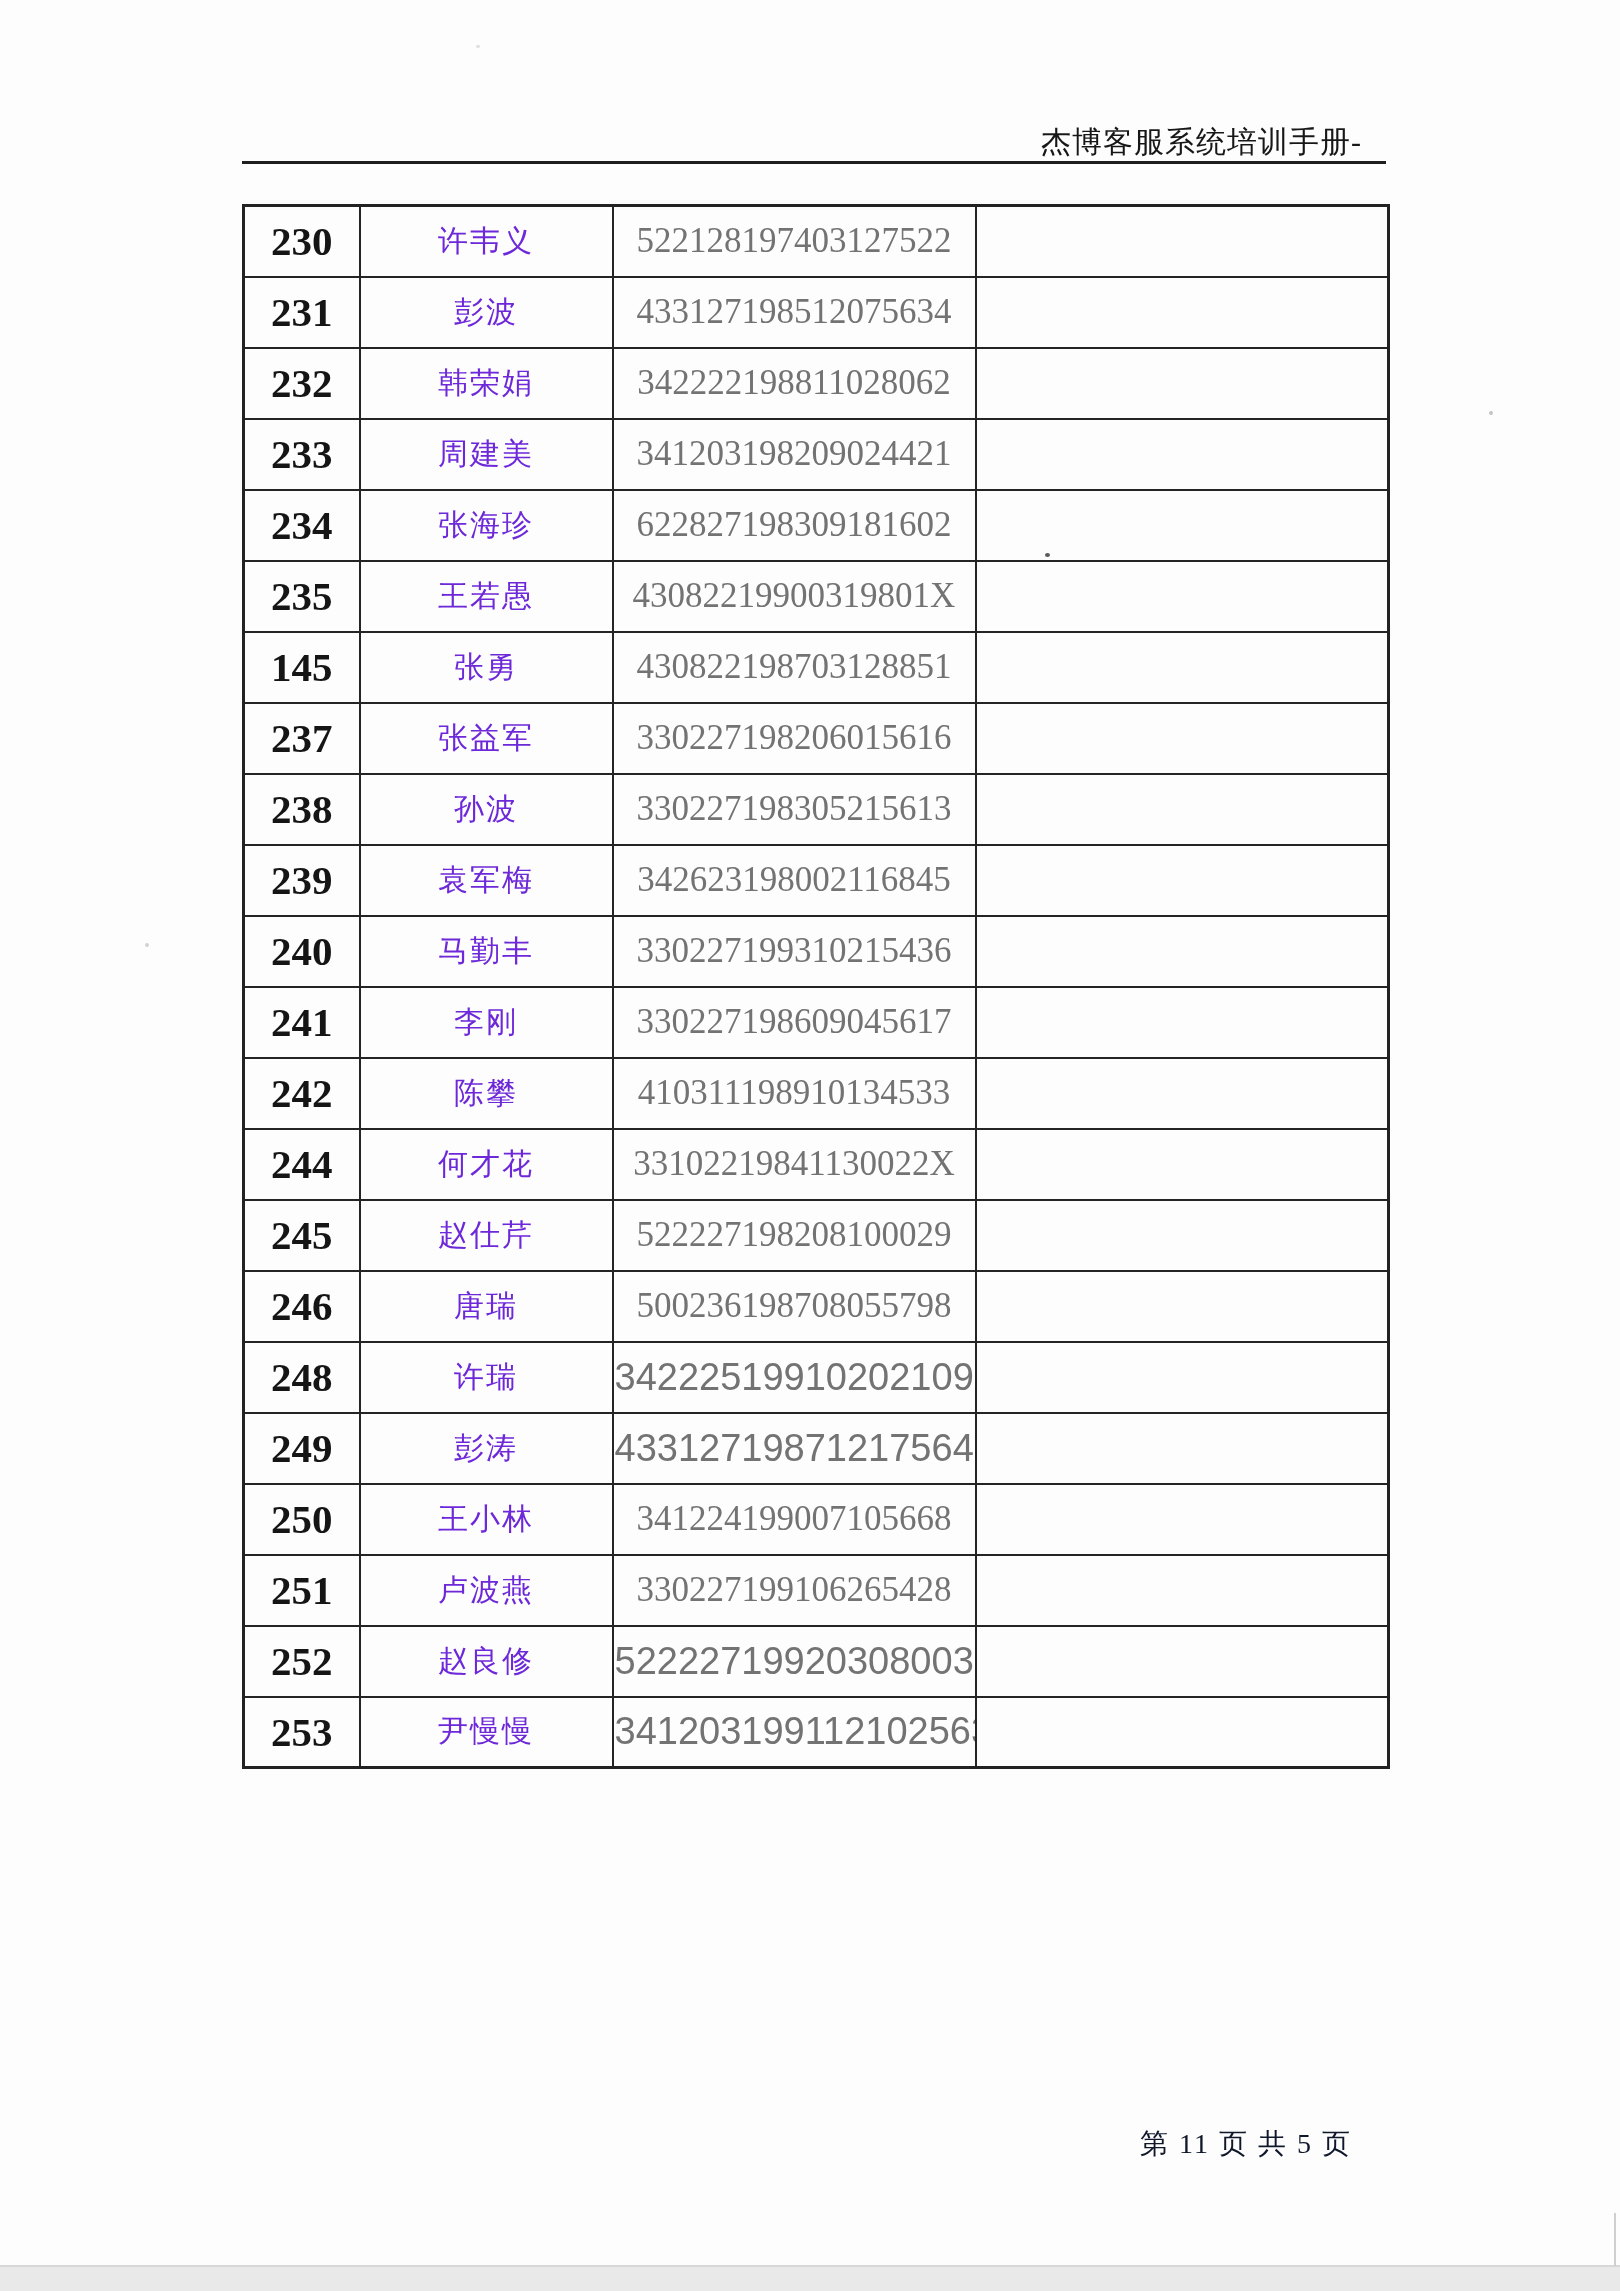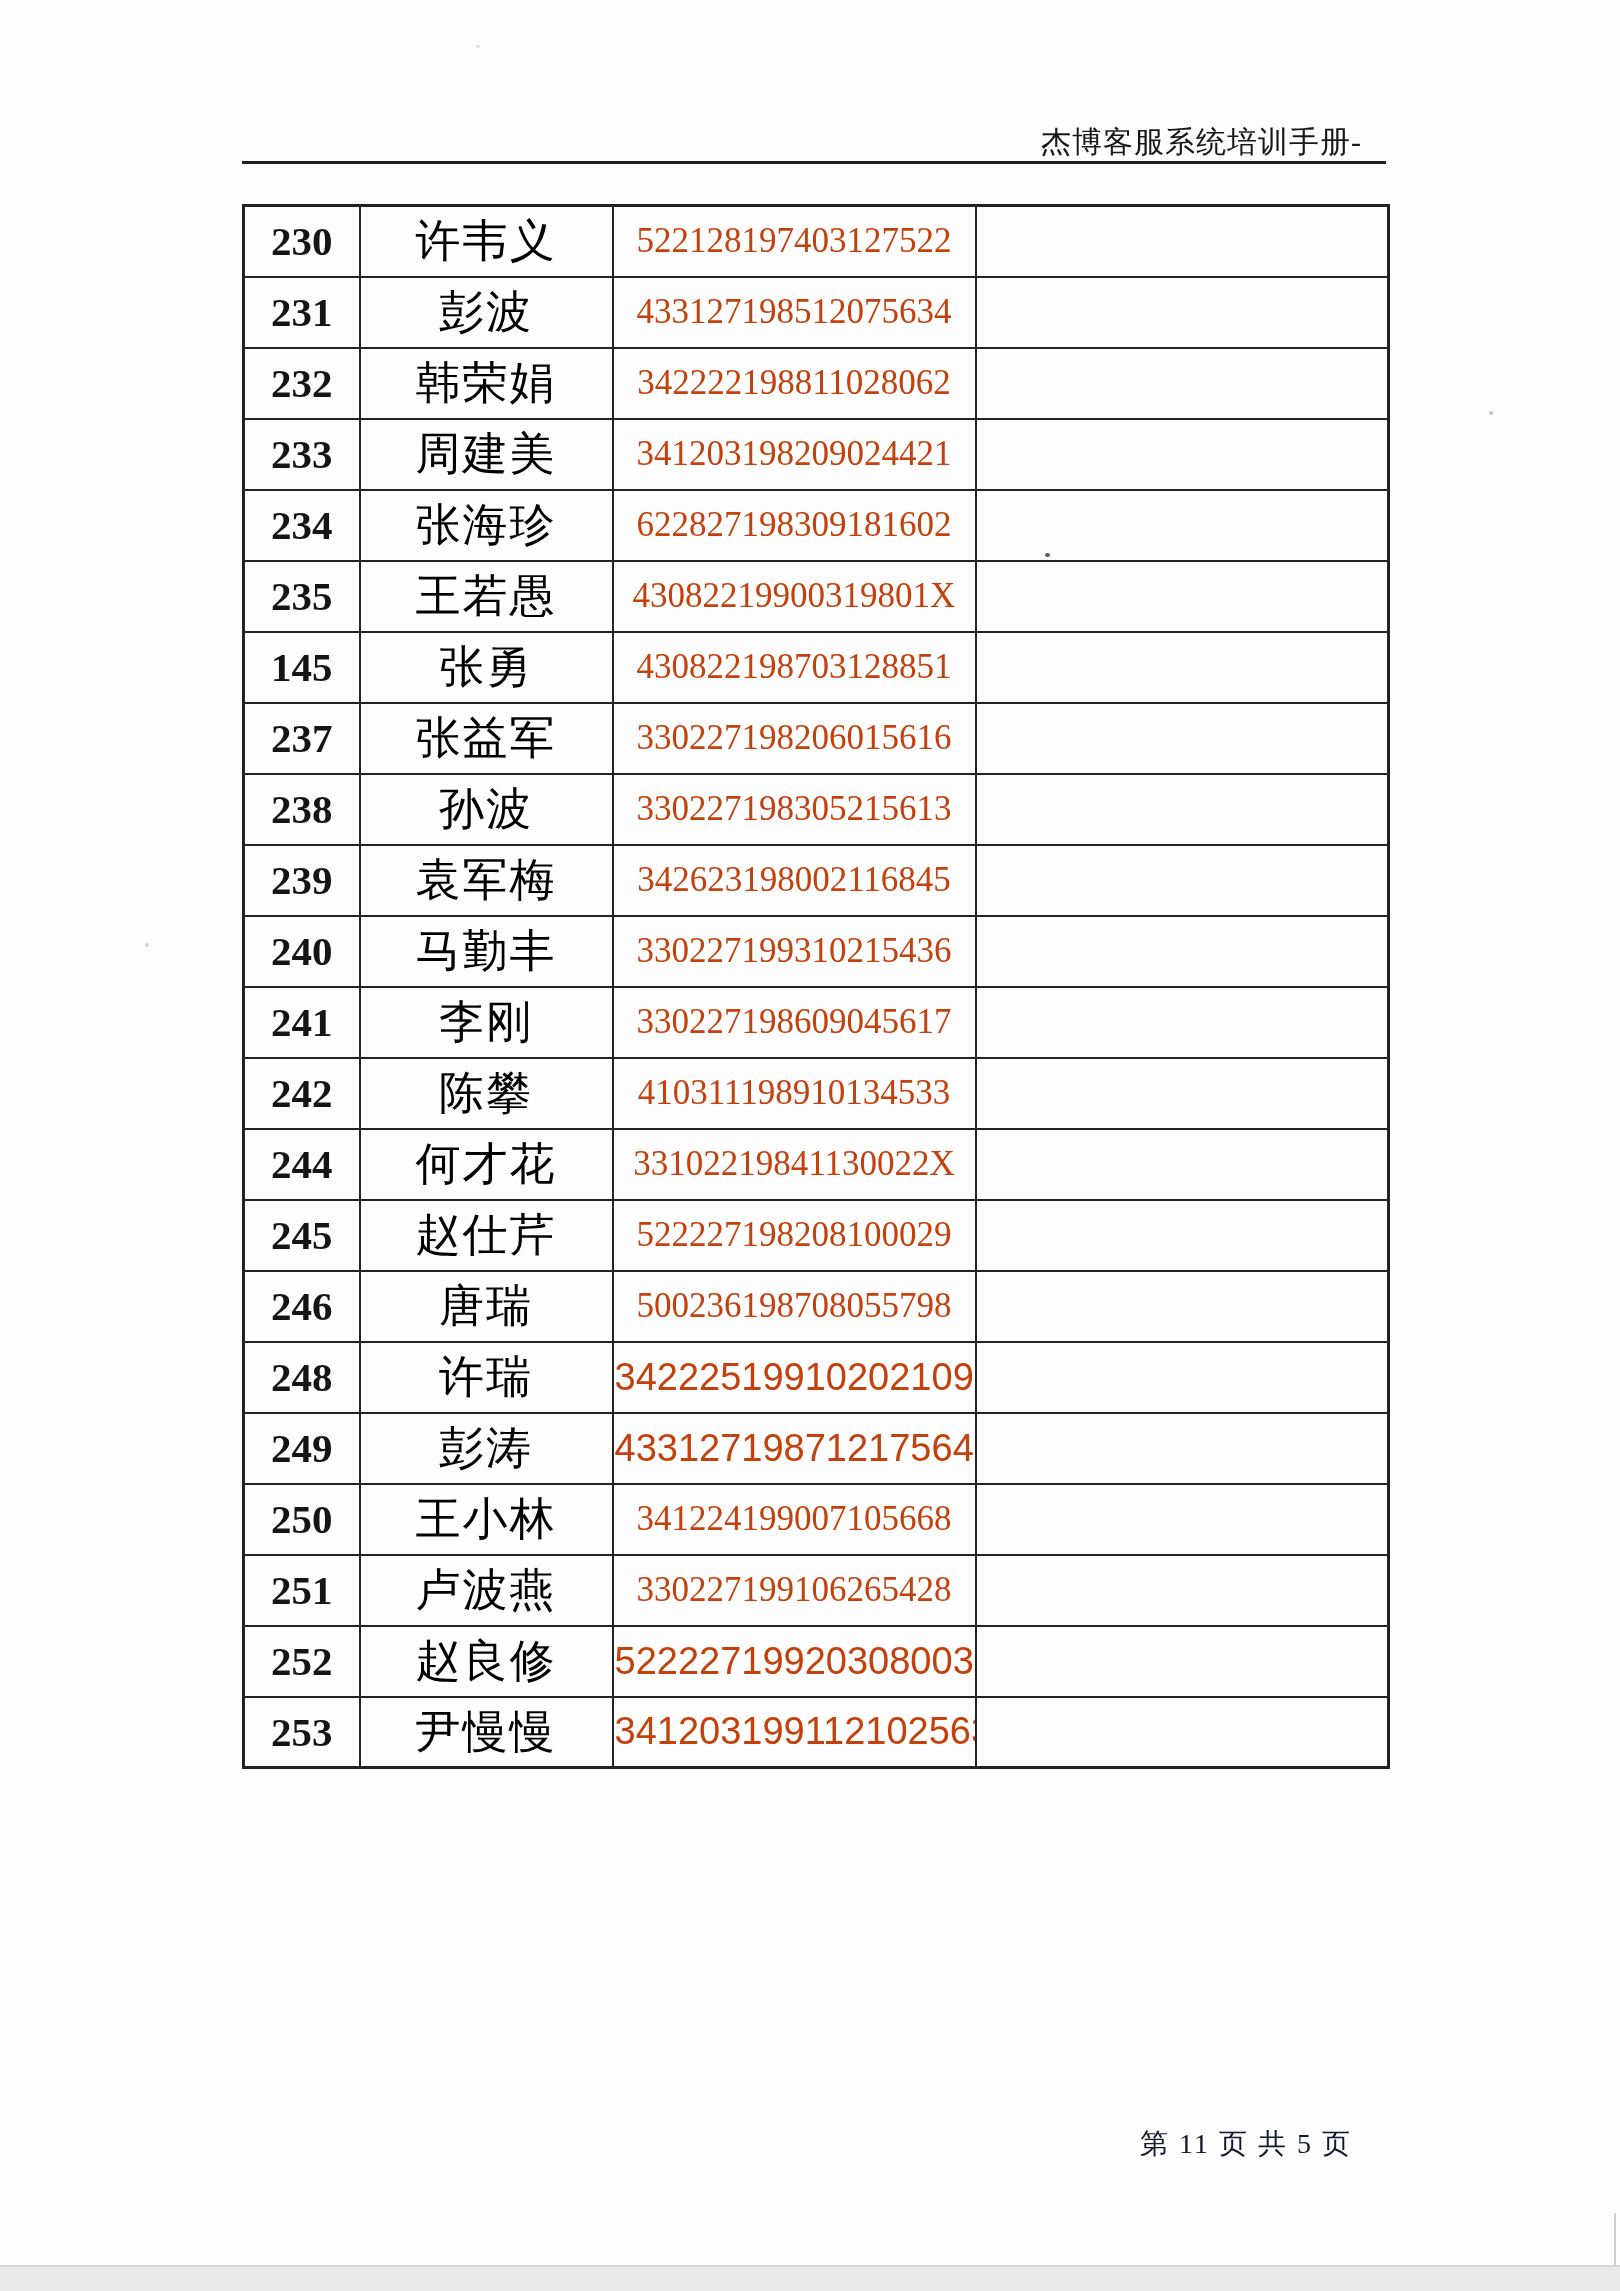--- a/index.html
+++ b/index.html
@@ -45,27 +45,27 @@
     vertical-align:middle;
     overflow:hidden;
     white-space:nowrap;
   }
   td.c-no {
     font-size:41px;
     font-weight:700;
     color:#151515;
   }
   td.c-name {
-    font-size:45px;
-    color:#000000;
+    font-size:30px;
+    color:#6d28d9;
     letter-spacing:2px;
   }
   td.c-id {
     font-size:35px;
-    color:#c2410c;
+    color:#737373;
   }
   td.c-id.sans-id {
     font-family:"Liberation Sans", sans-serif;
     font-size:38px;
   }
   
   .footer {
     position:absolute;
     top:2125px; left:1140px;
     font-size:28px;

